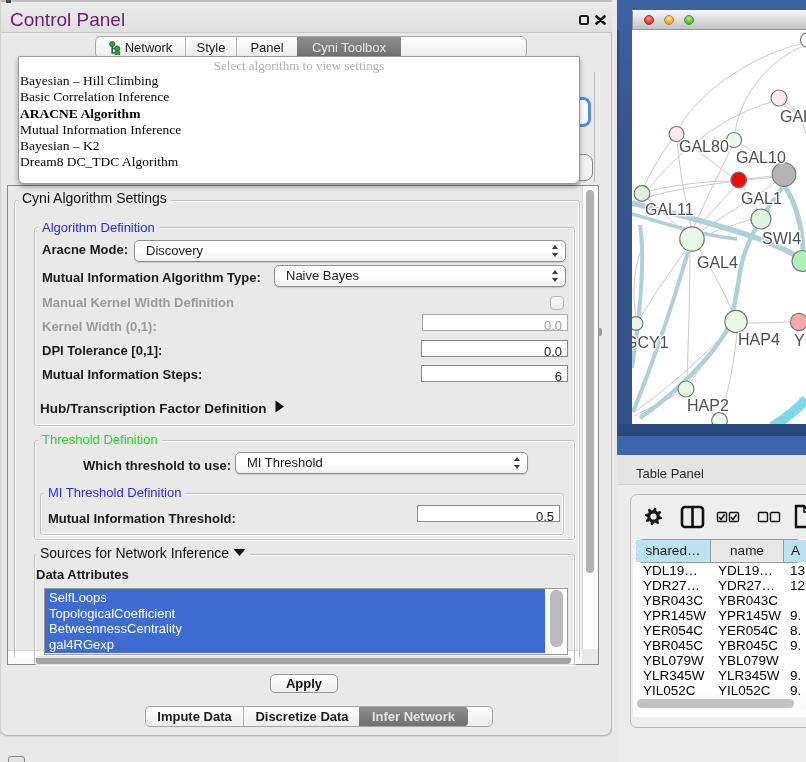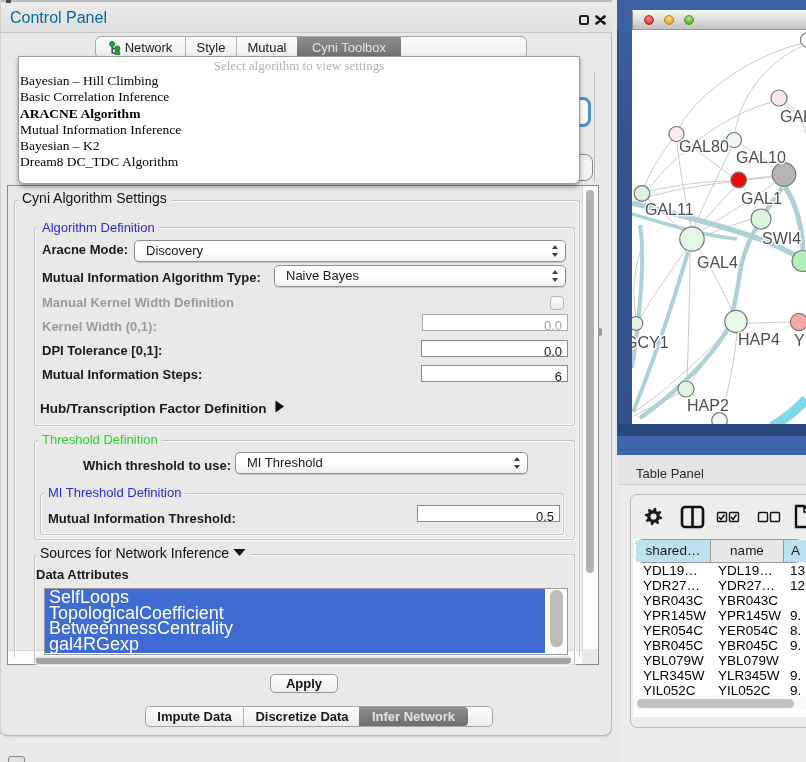--- a/index.html
+++ b/index.html
@@ -184,36 +184,36 @@
       <span class="ab" style="left:157px;">9.</span>
     </div>
 </div>
 <div class="ab" style="left:633px;top:695px;width:173px;height:15px;background:#fafafa;"></div>
 <div class="ab" style="left:637px;top:699px;width:157px;height:9px;background:#c2c2c2;border-radius:5px;"></div>
 
 <div class="ab" style="left:0;top:0;width:612px;height:735px;background:#e9e9e9;border-radius:0 0 8px 8px;box-shadow:0 1px 2px rgba(0,0,0,.3);border-right:1px solid #bcbcbc;box-sizing:border-box;"></div>
 <div class="ab" style="left:612px;top:0;width:5px;height:735px;background:#e9e9e9;"></div>
 <div class="ab" style="left:0;top:0;width:612px;height:33px;background:linear-gradient(180deg,#ebebeb,#e0e0e0);border-top:2px solid #bdbdbd;border-bottom:1px solid #c8c8c8;box-sizing:border-box;"></div>
 <div class="ab" style="left:6px;top:0;width:5px;height:3px;background:#4a4a4a;"></div>
-<div class="ab" style="left:10px;top:9px;font-size:16px;color:#0369a1;">Control Panel</div>
+<div class="ab" style="left:10px;top:9px;font-size:19px;color:#701a75;">Control Panel</div>
 <div class="ab" style="left:579px;top:15px;width:10px;height:10px;border:2px solid #1c1c1c;border-radius:2.5px;box-sizing:border-box;"></div>
 <svg class="ab" style="left:595px;top:15px;" width="11" height="10" viewBox="0 0 11 10">
     <path d="M1.5 1.5 L9.5 8.5 M9.5 1.5 L1.5 8.5" stroke="#111" stroke-width="2.6" stroke-linecap="round"></path>
   </svg>
 
 <div class="ab" style="left:95px;top:36px;width:432px;height:23px;background:linear-gradient(180deg,#fdfdfd,#ededed);border:1px solid #a6a6a6;border-radius:6px;box-sizing:border-box;">
  <div class="tabseg" style="left:0;width:89px;"><svg width="12" height="14" viewBox="0 0 12 14" style="margin-right:4px;">
         <path d="M3.2 4 V12 H7" fill="none" stroke="#4c4c5e" stroke-width="1.6"></path>
         <path d="M3.2 7.5 H7" fill="none" stroke="#4c4c5e" stroke-width="1.6"></path>
         <circle cx="3.2" cy="3" r="2.6" fill="#2e9e3e" stroke="#1c7229" stroke-width="0.8"></circle>
         <circle cx="8.3" cy="7.5" r="2.6" fill="#2e9e3e" stroke="#1c7229" stroke-width="0.8"></circle>
         <circle cx="8.3" cy="12" r="2.6" fill="#2e9e3e" stroke="#1c7229" stroke-width="0.8"></circle>
       </svg>Network</div>
  <div class="tabseg" style="left:89px;width:50px;border-left:1px solid #b4b4b4;">Style</div>
- <div class="tabseg" style="left:140px;width:60px;border-left:1px solid #b4b4b4;">Mutual</div>
+ <div class="tabseg" style="left:140px;width:60px;border-left:1px solid #b4b4b4;">Panel</div>
  <div class="tabseg" style="left:201px;width:104px;background:linear-gradient(180deg,#8d8d8d,#6f6f6f);color:#e3e3e3;">Cyni Toolbox</div>
 </div>
 
 <div class="ab" style="left:7px;top:185px;width:592px;height:480px;border:1px solid #8a8a8a;box-sizing:border-box;background:#e9e9e9;"></div>
 
 <div class="ab" style="left:582px;top:186px;width:16px;height:463px;background:#fcfcfc;border-left:1px solid #d6d6d6;box-sizing:border-box;"></div>
 <div class="ab" style="left:585.5px;top:190px;width:8px;height:383px;background:#b2b2b2;border-radius:4px;"></div>
 
 <div class="ab" style="left:8px;top:650px;width:574px;height:14px;background:#fcfcfc;border-top:1px solid #d6d6d6;box-sizing:border-box;"></div>
 <div class="ab" style="left:35px;top:656px;width:536px;height:8px;background:#a2a2a2;border-radius:4px;"></div>
@@ -250,21 +250,21 @@
 <div class="gt" style="left:44px;top:486px;color:#2b2bdd;">MI Threshold Definition</div>
 <div class="lbl" style="left:48px;top:511px;">Mutual Information Threshold:</div>
 <div class="fld" style="left:417px;top:505px;width:143px;">0.5</div>
 
 <div class="etch" style="left:34px;top:554px;width:539px;height:110px;border-bottom:none;"></div>
 <div class="gt" style="left:36px;top:547px;color:#111;font-size:14px;">Sources for Network Inference <svg width="13" height="9" viewBox="0 0 13 9" style="vertical-align:1px;">
       <path d="M0.5 1 L12.5 1 L6.5 8 Z" fill="#111"></path>
     </svg></div>
 <div class="ab b" style="left:36px;top:567px;font-size:13px;">Data Attributes</div>
 <div class="ab" style="left:44px;top:588px;width:524px;height:67px;background:#ffffff;border:1px solid #9a9a9a;box-sizing:border-box;"></div>
-<div class="ab" style="left:45px;top:589px;width:500px;height:64px;background:#3e6cd2;color:#fff;font-size:18px;line-height:15.6px;padding:1px 0 0 4px;box-sizing:border-box;">SelfLoops<br>TopologicalCoefficient<br>BetweennessCentrality<br>gal4RGexp</div>
+<div class="ab" style="left:45px;top:589px;width:500px;height:64px;background:#3e6cd2;color:#fff;font-size:13px;line-height:15.6px;padding:1px 0 0 4px;box-sizing:border-box;">SelfLoops<br>TopologicalCoefficient<br>BetweennessCentrality<br>gal4RGexp</div>
 <div class="ab" style="left:550px;top:590px;width:13px;height:57px;background:#bbbbbb;border-radius:6px;"></div>
 
 <div class="ab" style="left:270px;top:674px;width:68px;height:19px;background:linear-gradient(180deg,#ffffff,#ededed);border:1px solid #979797;border-radius:5px;box-sizing:border-box;text-align:center;line-height:17px;font-size:13px;font-weight:bold;color:#111;">Apply</div>
 
 <div class="ab" style="left:145px;top:706px;width:348px;height:21px;background:linear-gradient(180deg,#fdfdfd,#ededed);border:1px solid #a6a6a6;border-radius:5px;box-sizing:border-box;font-size:13px;">
  <div class="tabseg b" style="left:0;width:97px;font-weight:bold;">Impute Data</div>
  <div class="tabseg b" style="left:97px;width:116px;border-left:1px solid #b4b4b4;font-weight:bold;">Discretize Data</div>
  <div class="tabseg b" style="left:213px;width:109px;background:linear-gradient(180deg,#8d8d8d,#6f6f6f);color:#e3e3e3;border-radius:0 4px 4px 0;font-weight:bold;">Infer Network</div>
 </div>
 

